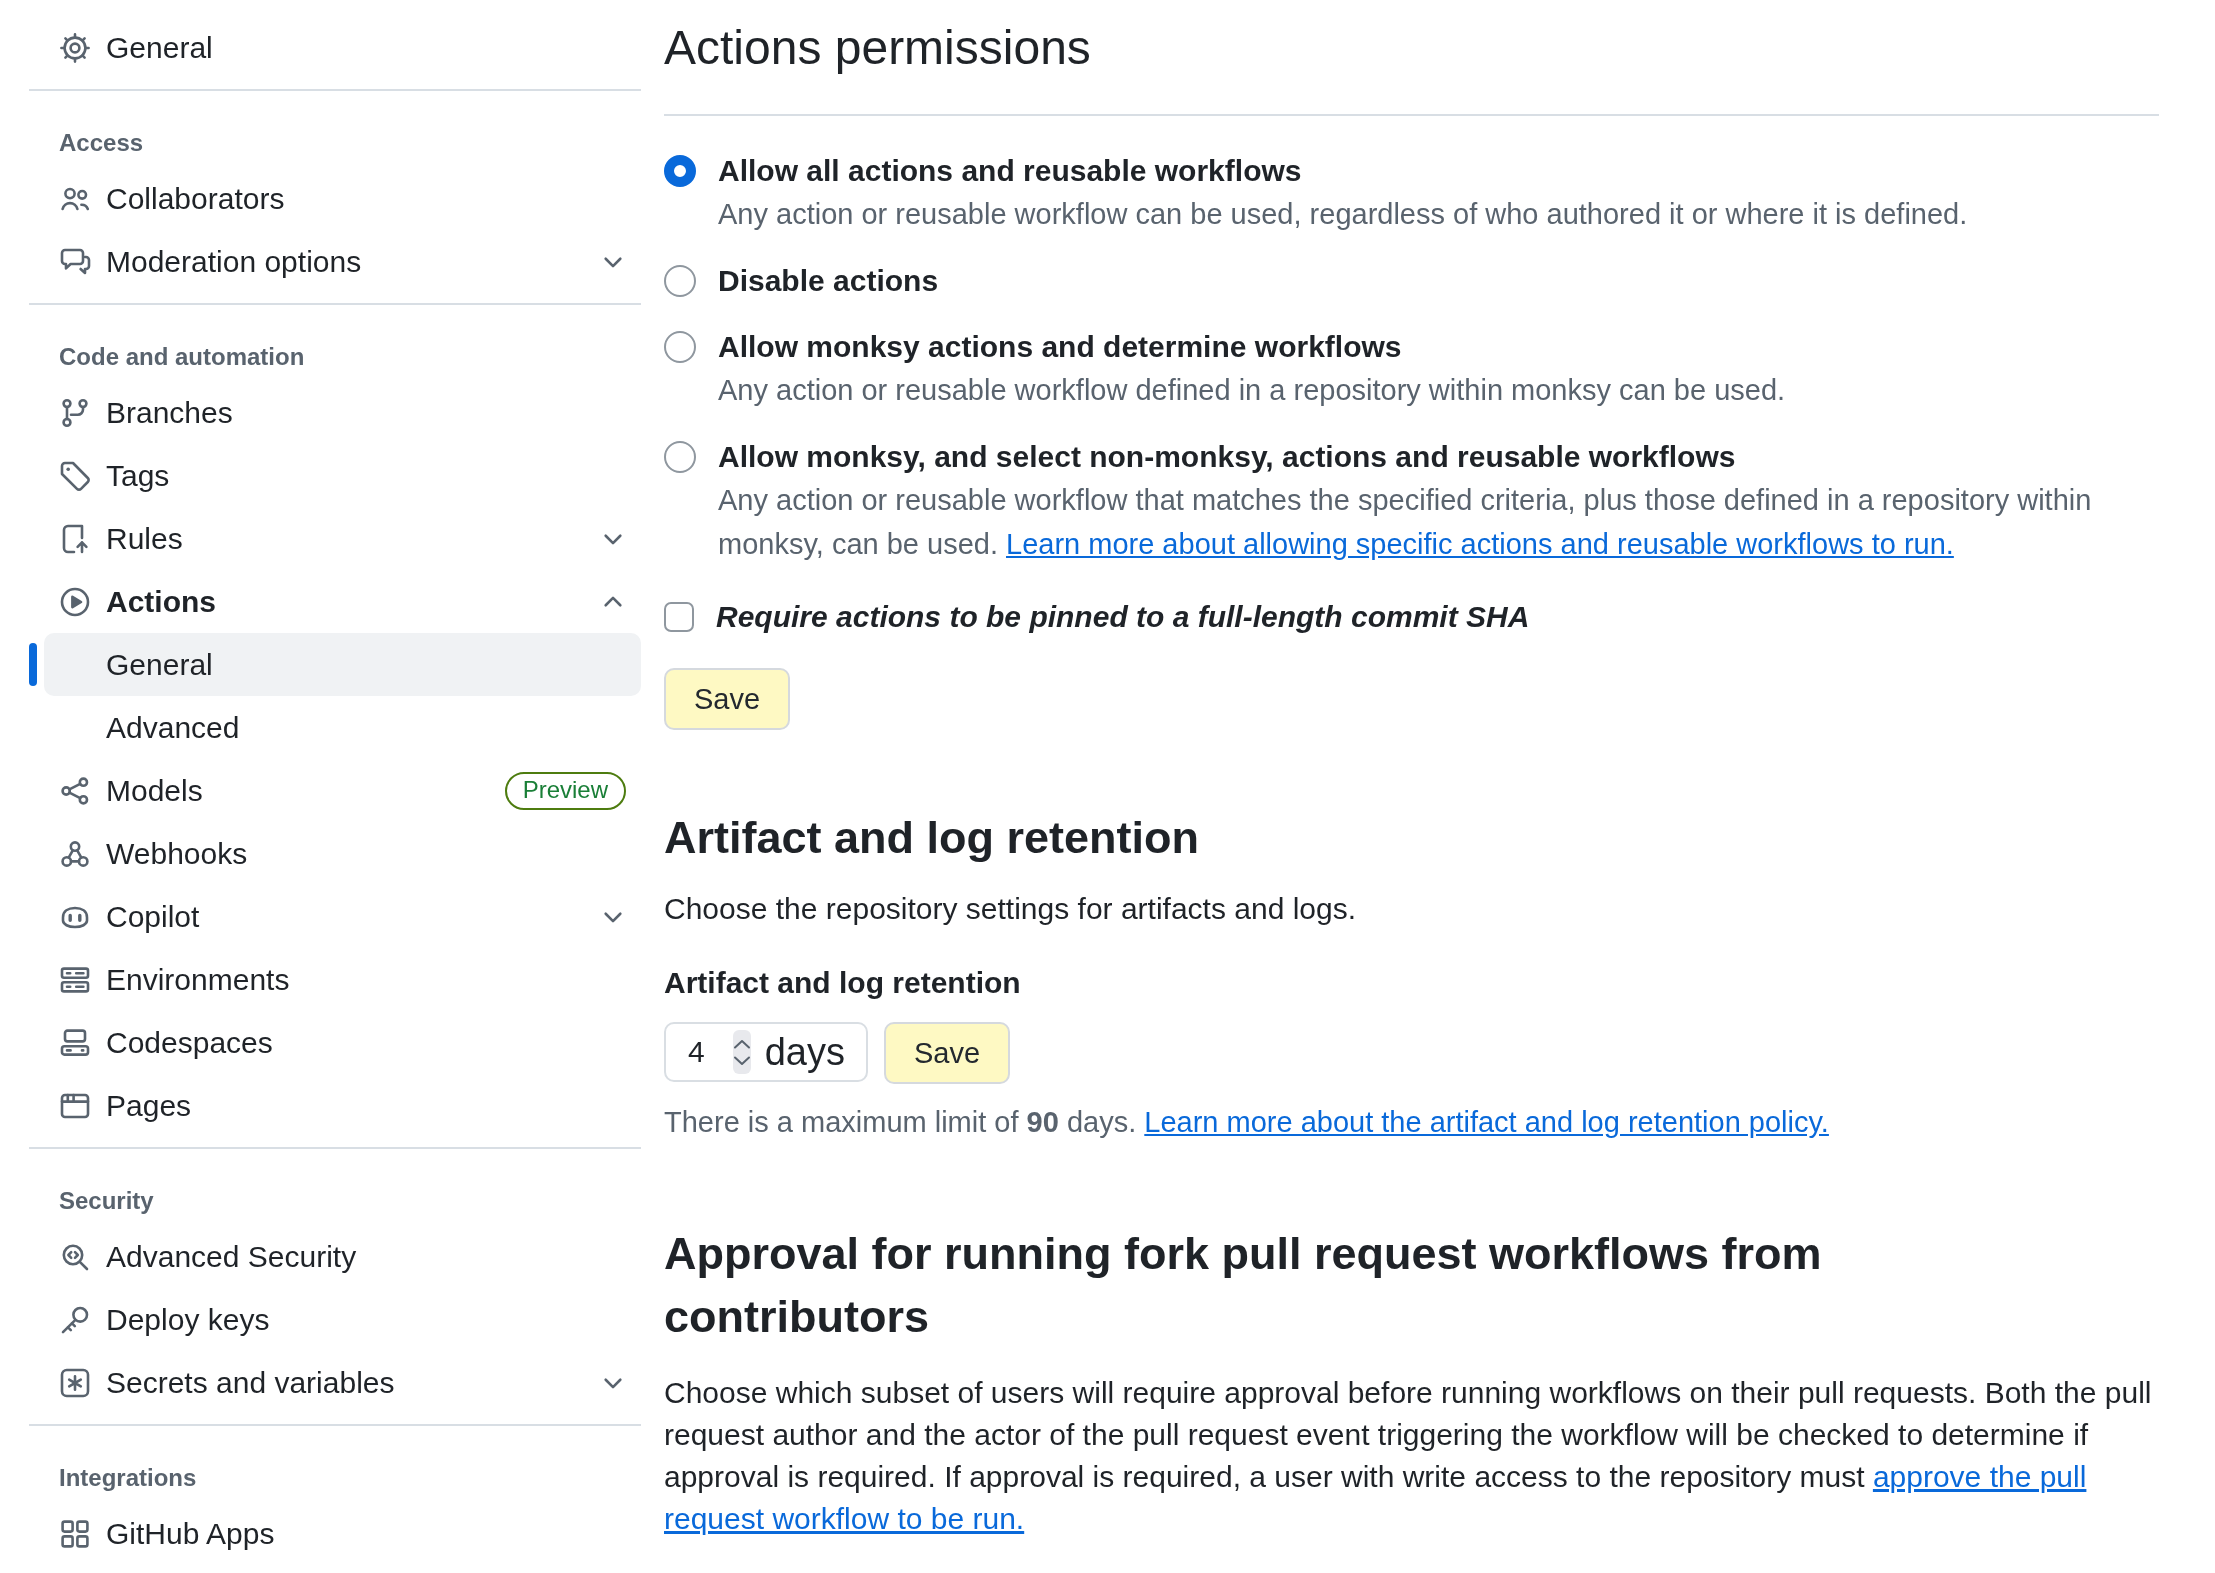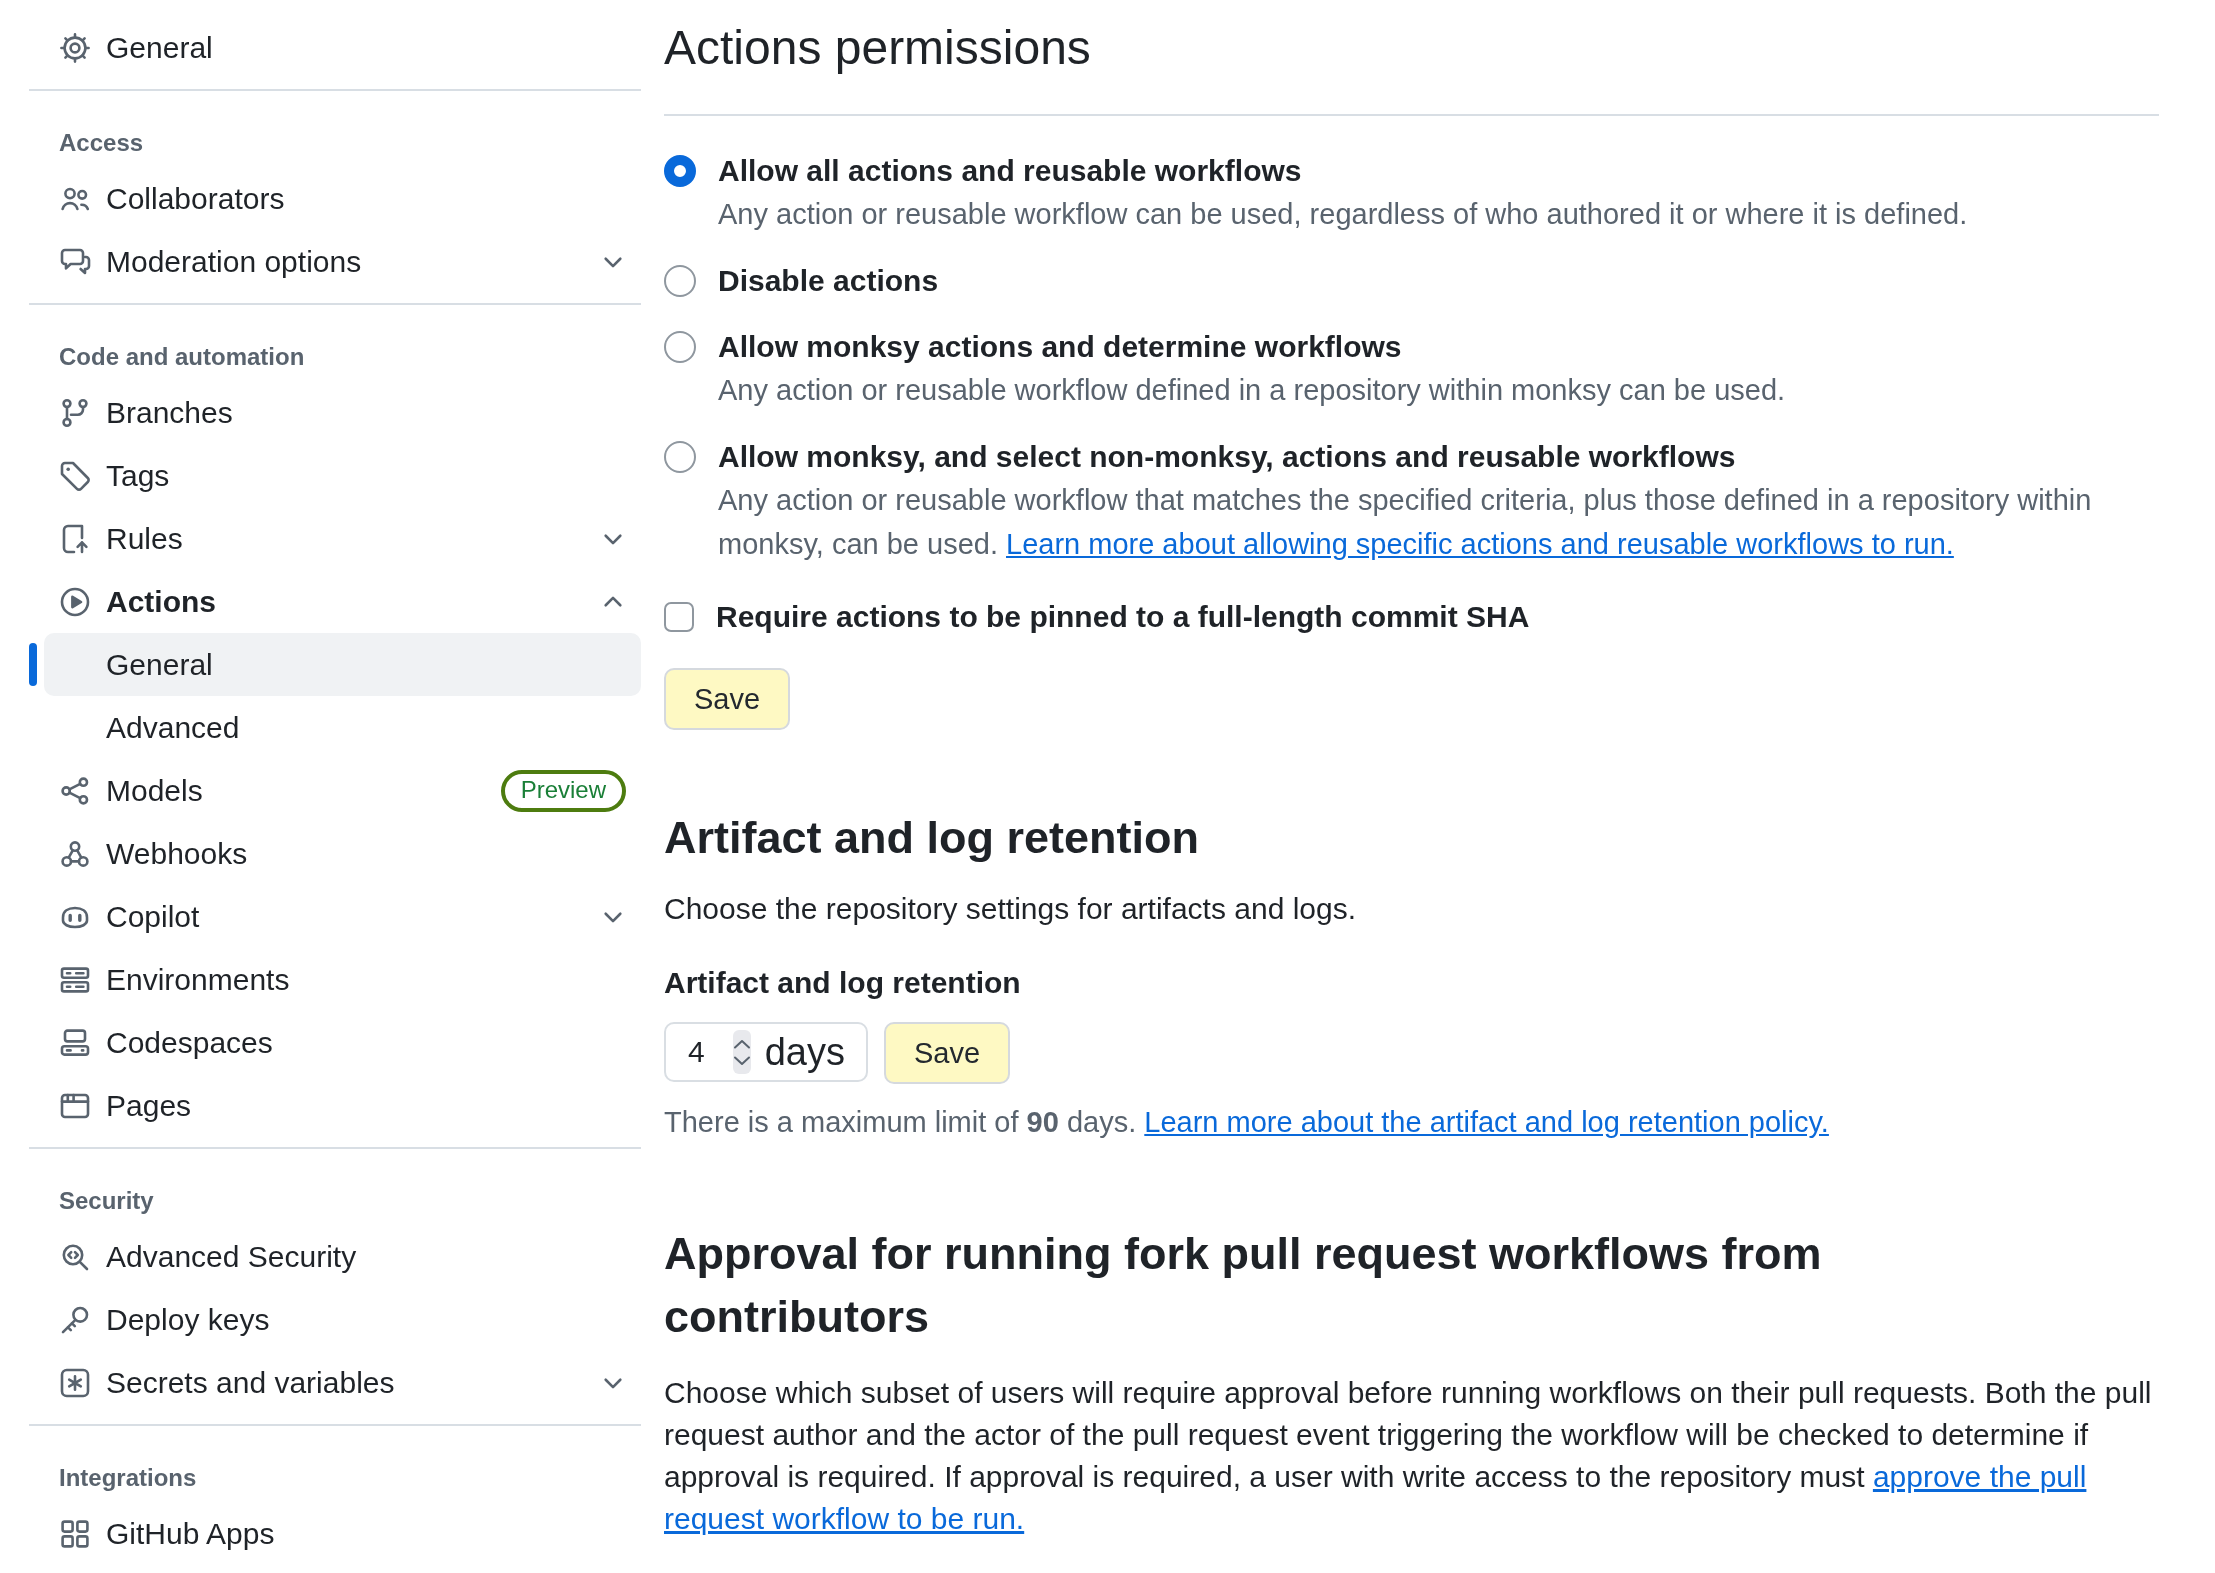--- a/index.html
+++ b/index.html
@@ -27,21 +27,21 @@
   .s-item .s-label { white-space:nowrap; }
   .s-item.bold .s-label { font-weight:700; }
   .s-item.sub { padding-left:62px; }
   .s-item.active { background:#f0f2f4; }
   .s-item.active::before {
     content:""; position:absolute; left:-15px; top:10px; bottom:10px;
     width:8px; border-radius:4px; background:#0969da;
   }
   .s-chevron { margin-left:auto; width:26px; height:26px; color:#59636e; flex:none; }
   .s-badge {
-    margin-left:auto; border:4px solid #4d7c0f; color:#1a7f37;
+    margin-left:auto; border:2px solid #4d7c0f; color:#1a7f37;
     border-radius:999px; padding:3px 16px 5px; font-size:24px; line-height:26px;
   }
 
   
   .main { flex:1; padding:0 56px 0 3px; }
   .page-title { font-size:48px; font-weight:400; line-height:56px; margin:20px 0 0; }
   .subhead-rule { border:none; border-top:2px solid #d8dee4; margin:38px 0 0; }
 
   .radio-group { margin-top:34px; }
   .option { display:flex; margin-bottom:24px; }
@@ -53,21 +53,21 @@
   .opt-text { margin-left:22px; }
   .opt-label { font-size:30px; font-weight:700; line-height:42px; cursor:pointer; }
   .opt-desc { font-size:29px; color:#59636e; line-height:44px; }
   a.link { color:#0969da; text-decoration:underline; cursor:pointer; }
 
   .checkbox-row { display:flex; align-items:center; margin-top:34px; }
   .checkbox {
     flex:none; width:30px; height:30px; border:2px solid #8f979f; border-radius:7px;
     background:#fff; cursor:pointer;
   }
-  .checkbox-label { margin-left:22px; font-size:30px; font-weight:700; }
+  .checkbox-label { margin-left:22px; font-size:30px; font-weight:700;font-style:italic; }
 
   .btn {
     display:inline-flex; align-items:center; justify-content:center;
     height:62px; padding:0 28px; font-size:29px; font-weight:500;
     font-family:inherit; color:#24292f; background:#fef9c3;
     border:2px solid #d5d9de; border-radius:10px; cursor:pointer;
   }
   .save-row { margin-top:34px; }
 
   .h2 { font-size:45px; font-weight:700; line-height:56px; margin:80px 0 0; }

